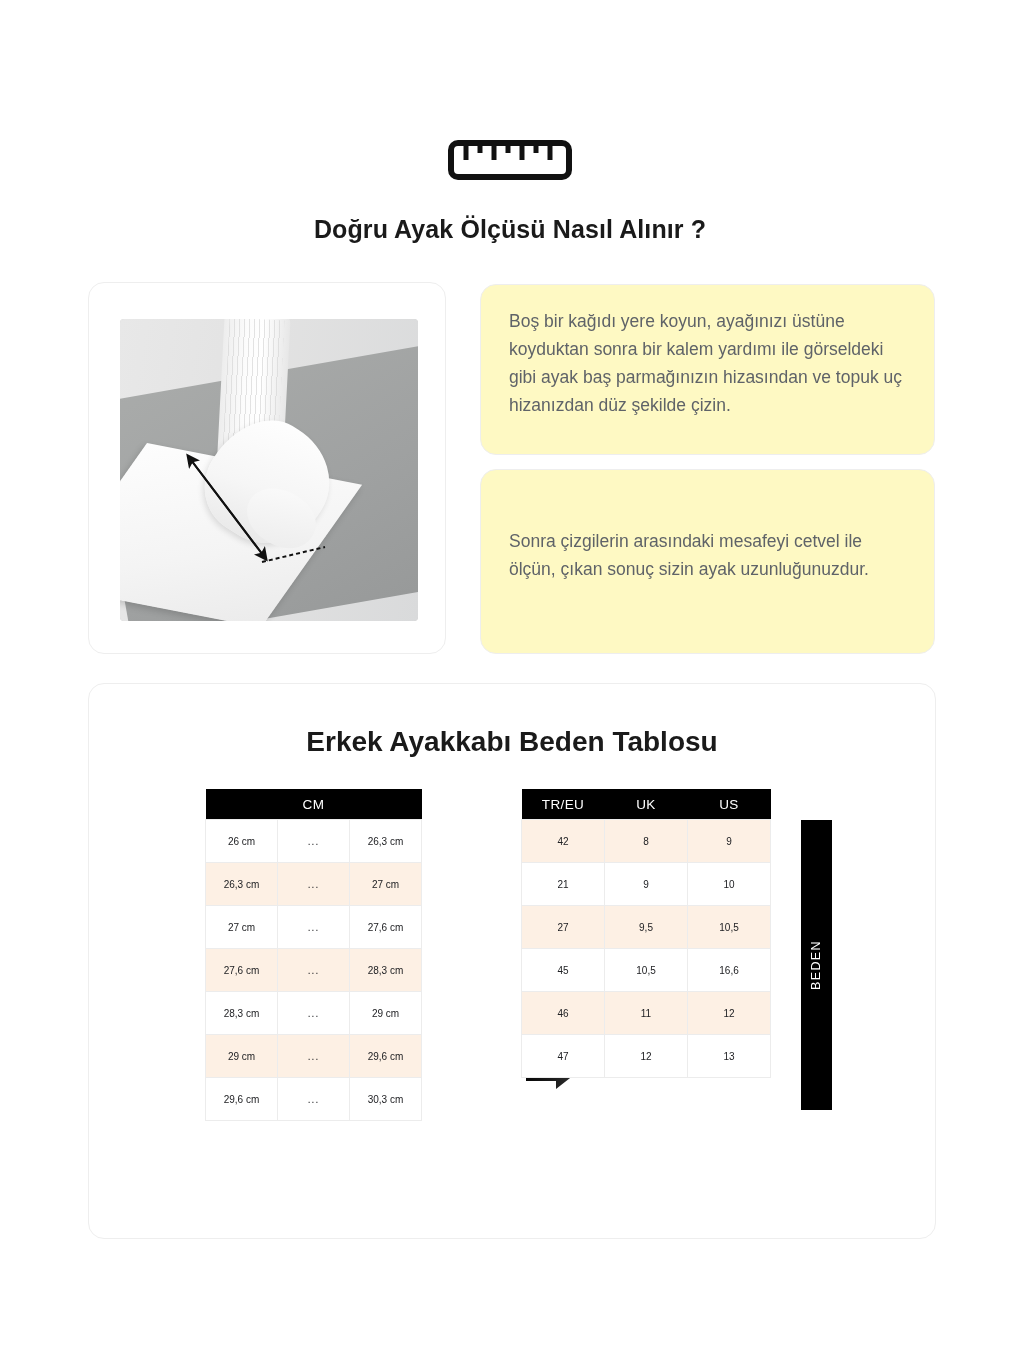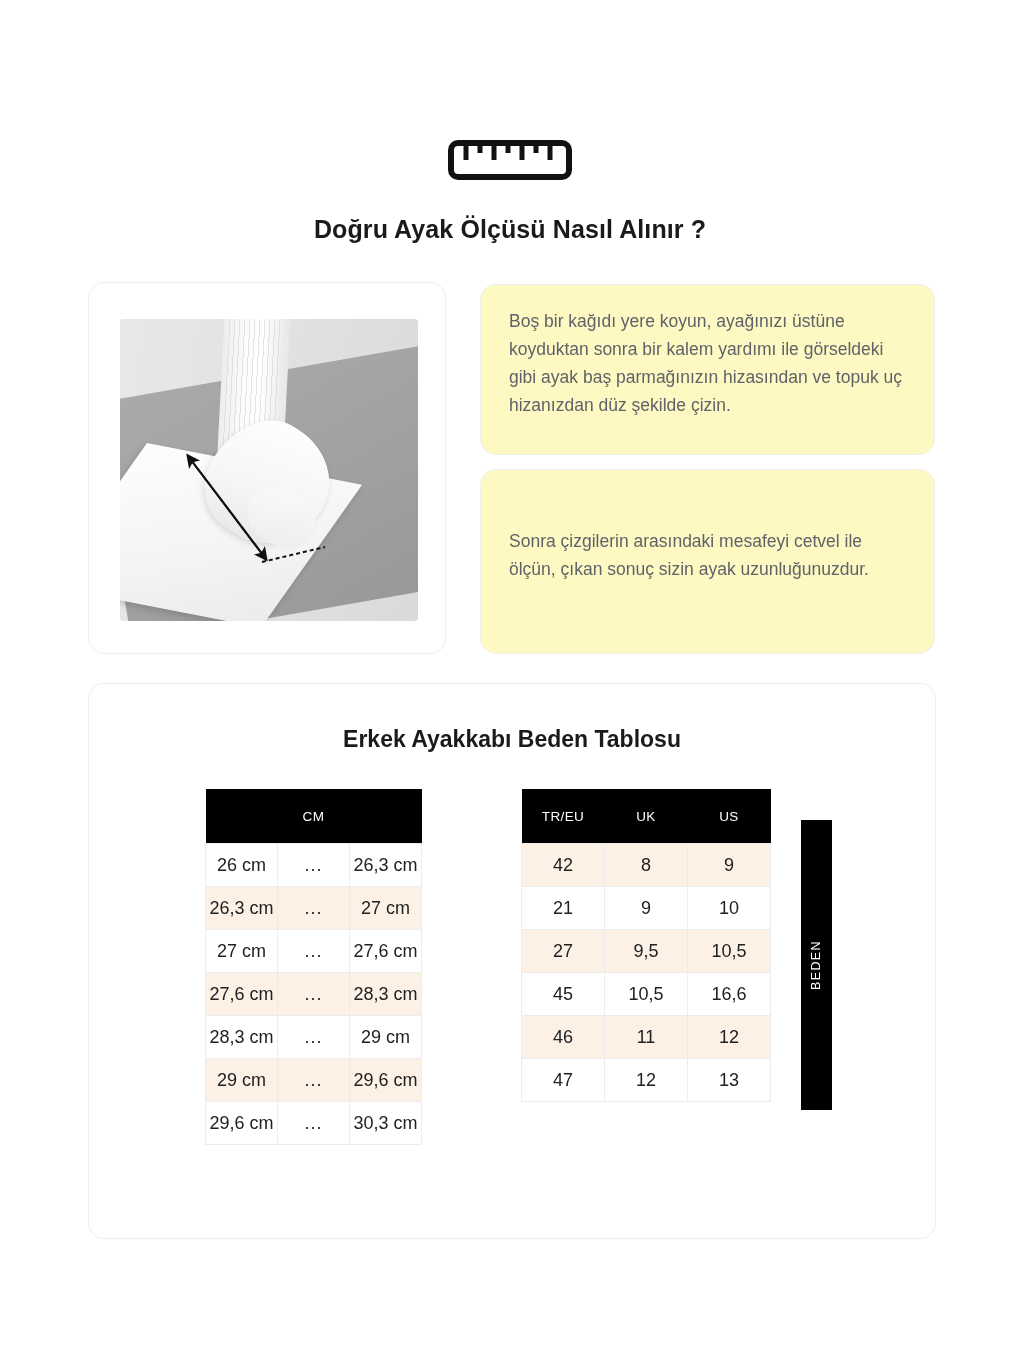--- a/index.html
+++ b/index.html
@@ -166,21 +166,21 @@
     border-radius: 16px;
     background: #ffffff;
     box-sizing: border-box;
   }
   .table-title {
     position: absolute;
     left: 0;
     top: 42px;
     width: 100%;
     text-align: center;
-    font-size: 23px;
+    font-size: 28px;
     font-weight: bold;
     color: #1a1a1a;
   }
 
   .tables-row {
     position: absolute;
     left: 0;
     top: 105px;
     width: 100%;
     height: 340px;
@@ -191,29 +191,29 @@
     table-layout: fixed;
     font-size: 15px;
   }
   table.size-tbl th {
     background: #000000;
     color: #ffffff;
     font-size: 13.5px;
     font-weight: normal;
     letter-spacing: 0.4px;
     height: 30px;
-    padding: 12px;
+    padding: 0;
     border: none;
   }
   table.size-tbl td {
     height: 42px;
     padding: 0;
     text-align: center;
     color: #202124;
-    font-size: 18px;
+    font-size: 10px;
     border: 1px solid #ececec;
     background: #ffffff;
   }
   table.size-tbl tr.alt td { background: #fdf0e4; }
   td.sep {
     color: #9aa0a6;
     font-size: 11px;
     letter-spacing: 1px;
   }
 

